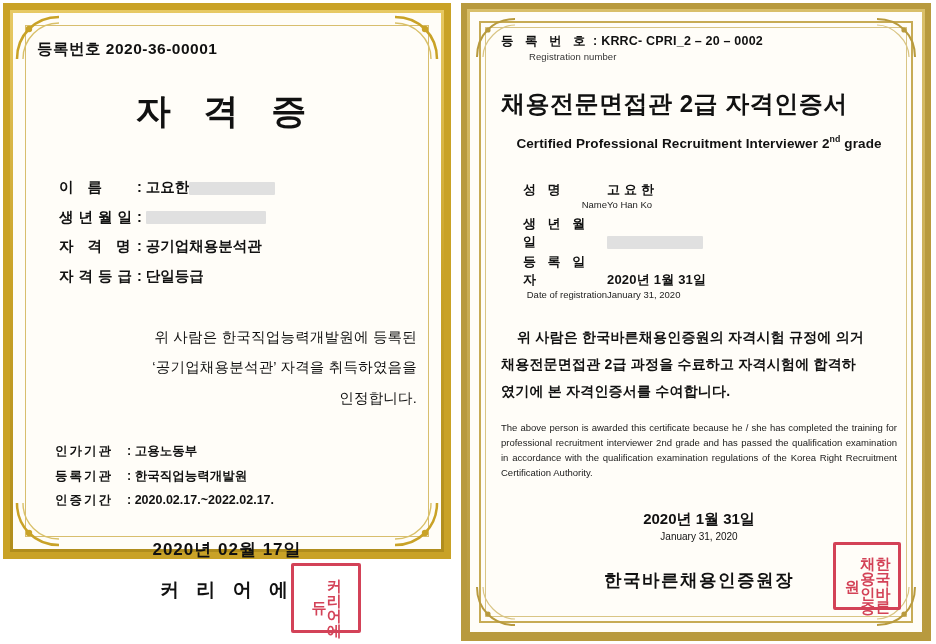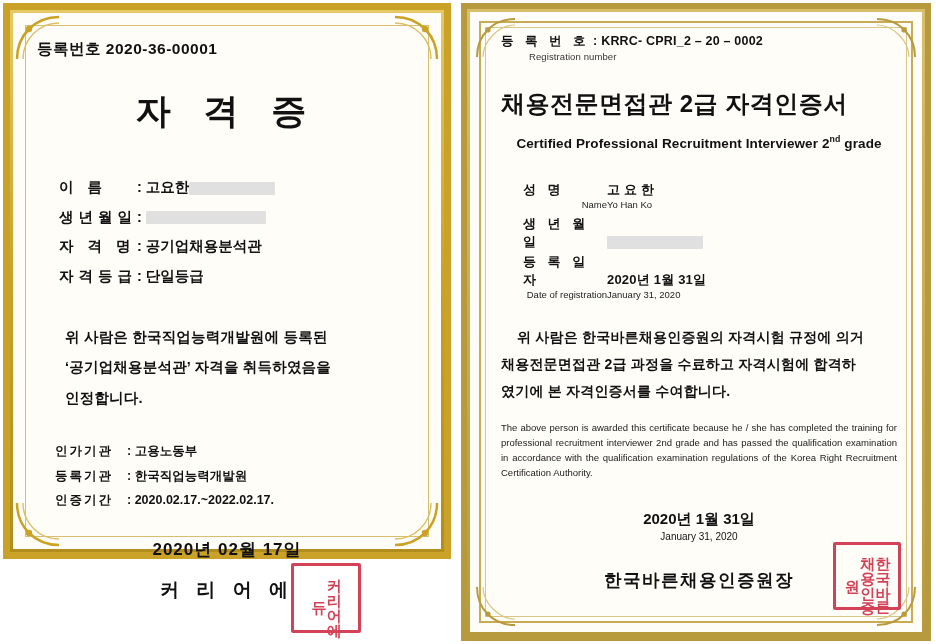--- a/index.html
+++ b/index.html
@@ -87,22 +87,23 @@
     vertical-align:middle;
     height:13px;
     background:#e0e0e0;
     border-radius:1px;
   }
   .statement{
     margin-top:30px;
     margin-left:28px;
     font-size:14.5px;
     line-height:2.1;
-    font-weight:700;
+    font-weight:400;
     letter-spacing:0.2px;
+    text-align:right;
   }
   .issuer-block{
     margin-top:26px;
     margin-left:18px;
     font-size:12.5px;
     line-height:1.95;
     font-weight:600;
   }
   .issuer-label{display:inline-block;width:72px;letter-spacing:2px;}
   .date-line{

